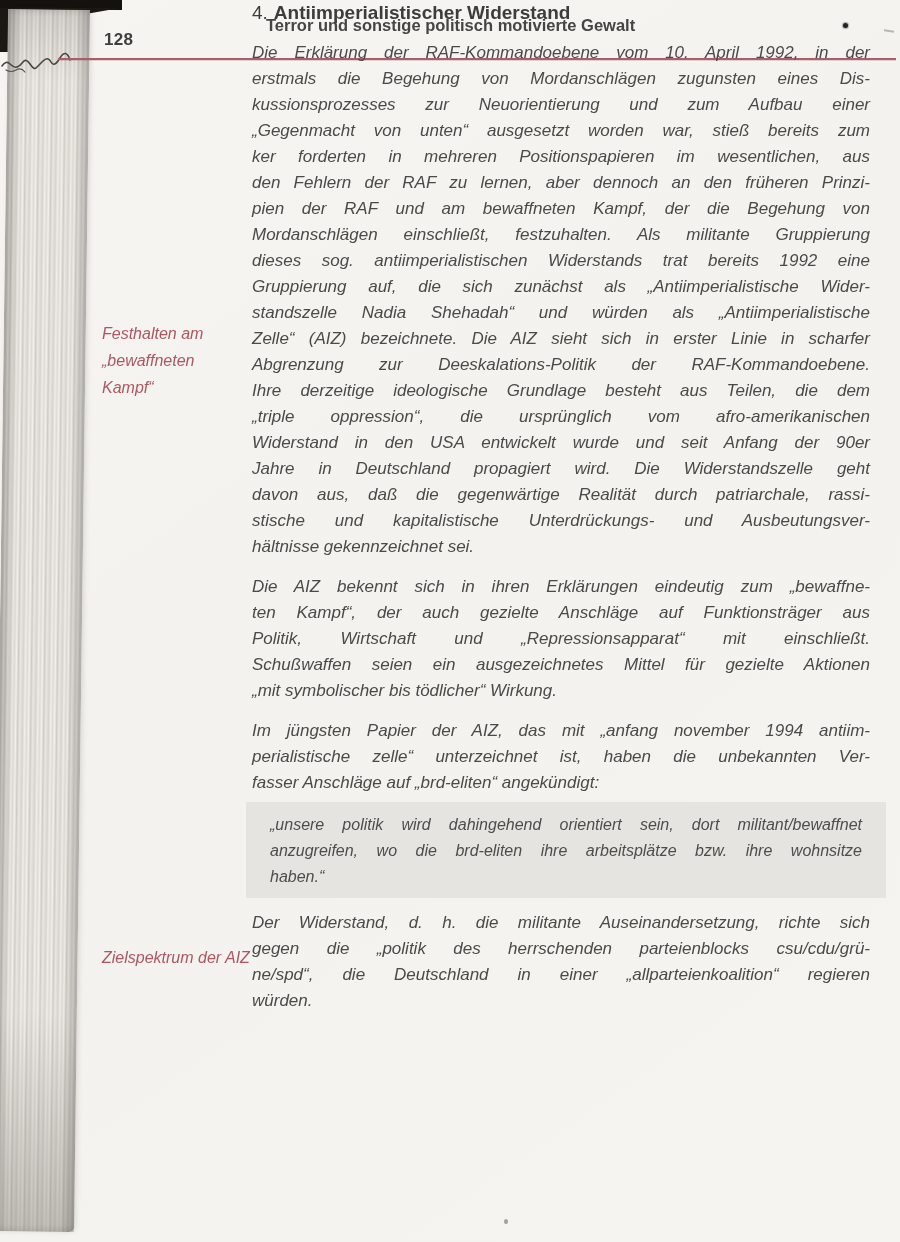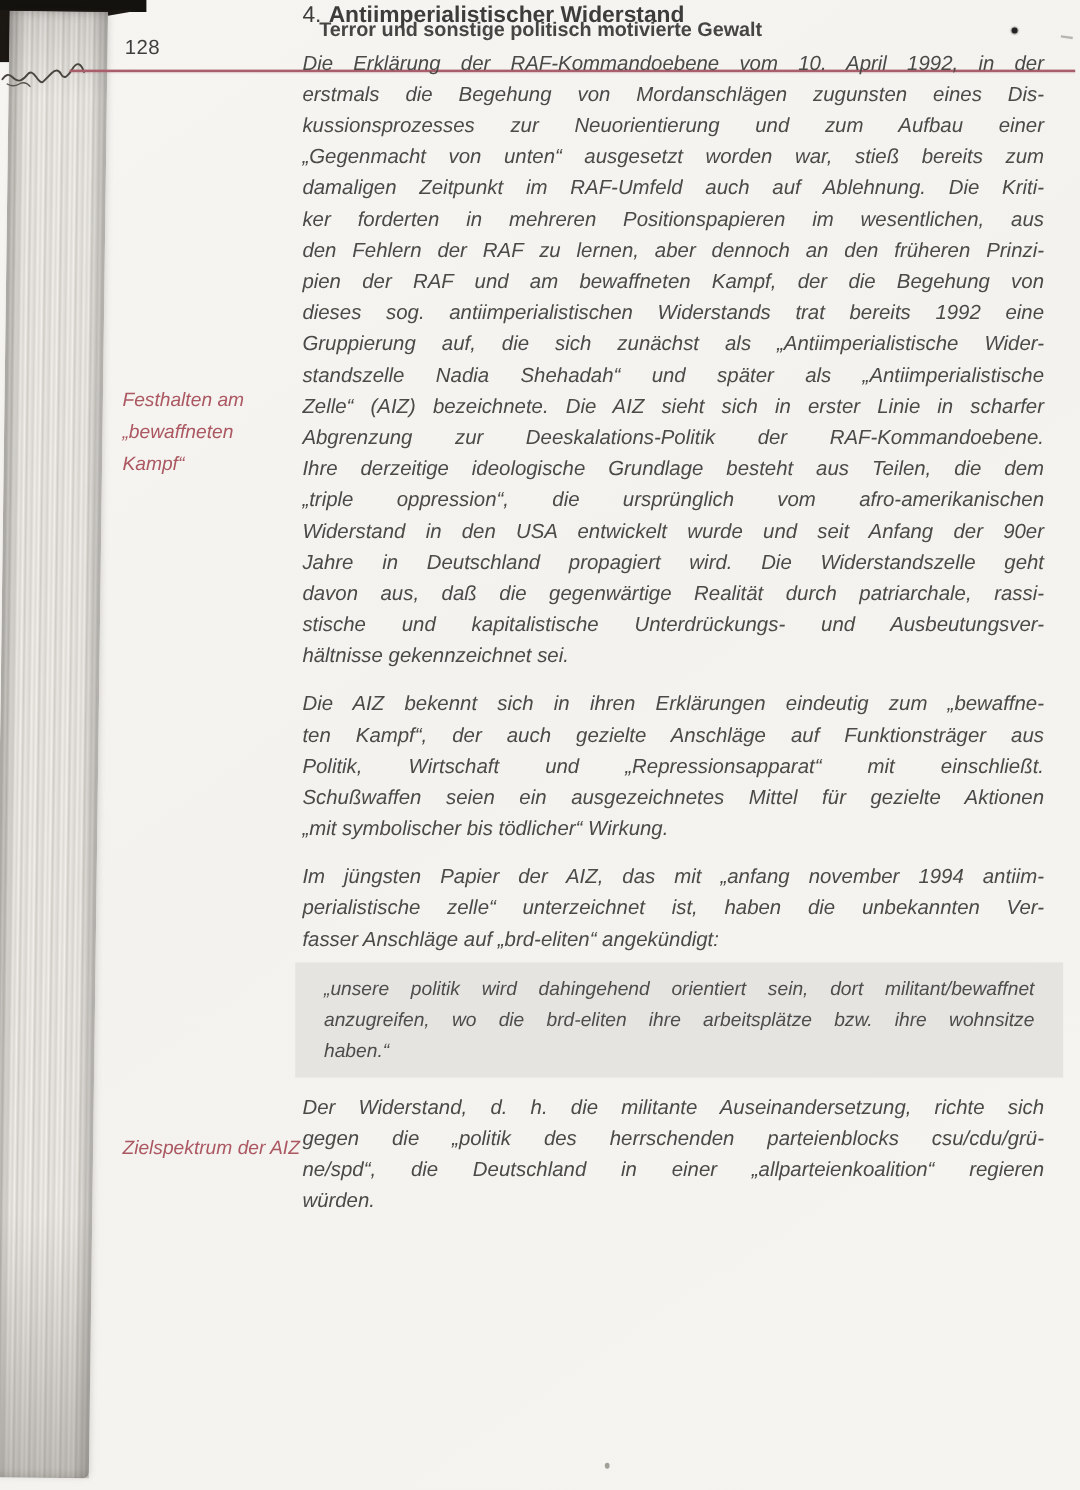--- a/index.html
+++ b/index.html
@@ -50,21 +50,21 @@
   .edge-dash-right{
     position:absolute;left:884px;top:30px;width:10px;height:2px;background:#b9b6b1;transform:rotate(8deg);
   }
   .ink-dot-bottom{
     position:absolute;left:504px;top:1219px;width:4px;height:5px;border-radius:50%;
     background:#a39f99;
   }
   
   .page-number{
     position:absolute;left:104px;top:30px;
-    font-size:17px;font-weight:normal;color:#3e3e3c;letter-spacing:.3px;
+    font-size:17px;font-weight:bold;color:#3e3e3c;letter-spacing:.3px;
   }
   .running-title{
     position:absolute;left:266px;top:16px;
     font-size:16.5px;font-weight:bold;color:#454543;
   }
   .header-rule{
     position:absolute;left:58px;top:58px;width:838px;height:2px;
     background:var(--accent-rule,#a95f6b);
     box-shadow:0 1px 0 rgba(169,95,107,.25);
   }
@@ -127,27 +127,27 @@
   <div class="main-col">
     <h2 class="section-heading">
       <span class="sec-no">4.</span><span class="sec-title">Antiimperialistischer Widerstand</span>
     </h2>
 
     <div class="para">
         <div class="tline">Die Erklärung der RAF-Kommandoebene vom 10. April 1992, in der</div>
         <div class="tline">erstmals die Begehung von Mordanschlägen zugunsten eines Dis-</div>
         <div class="tline">kussionsprozesses zur Neuorientierung und zum Aufbau einer</div>
         <div class="tline">„Gegenmacht von unten“ ausgesetzt worden war, stieß bereits zum</div>
-        <div class="tline">damaligen Zeitpunkt im RAF-Umfeld auch auf Ablehnung. Die Kriti-</div>
         <div class="tline">ker forderten in mehreren Positionspapieren im wesentlichen, aus</div>
         <div class="tline">den Fehlern der RAF zu lernen, aber dennoch an den früheren Prinzi-</div>
         <div class="tline">pien der RAF und am bewaffneten Kampf, der die Begehung von</div>
+        <div class="tline">Mordanschlägen einschließt, festzuhalten. Als militante Gruppierung</div>
         <div class="tline">dieses sog. antiimperialistischen Widerstands trat bereits 1992 eine</div>
         <div class="tline">Gruppierung auf, die sich zunächst als „Antiimperialistische Wider-</div>
-        <div class="tline">standszelle Nadia Shehadah“ und später als „Antiimperialistische</div>
+        <div class="tline">standszelle Nadia Shehadah“ und würden als „Antiimperialistische</div>
         <div class="tline">Zelle“ (AIZ) bezeichnete. Die AIZ sieht sich in erster Linie in scharfer</div>
         <div class="tline">Abgrenzung zur Deeskalations-Politik der RAF-Kommandoebene.</div>
         <div class="tline">Ihre derzeitige ideologische Grundlage besteht aus Teilen, die dem</div>
         <div class="tline">„triple oppression“, die ursprünglich vom afro-amerikanischen</div>
         <div class="tline">Widerstand in den USA entwickelt wurde und seit Anfang der 90er</div>
         <div class="tline">Jahre in Deutschland propagiert wird. Die Widerstandszelle geht</div>
         <div class="tline">davon aus, daß die gegenwärtige Realität durch patriarchale, rassi-</div>
         <div class="tline">stische und kapitalistische Unterdrückungs- und Ausbeutungsver-</div>
         <div class="tline tlast">hältnisse gekennzeichnet sei.</div>
       </div>

